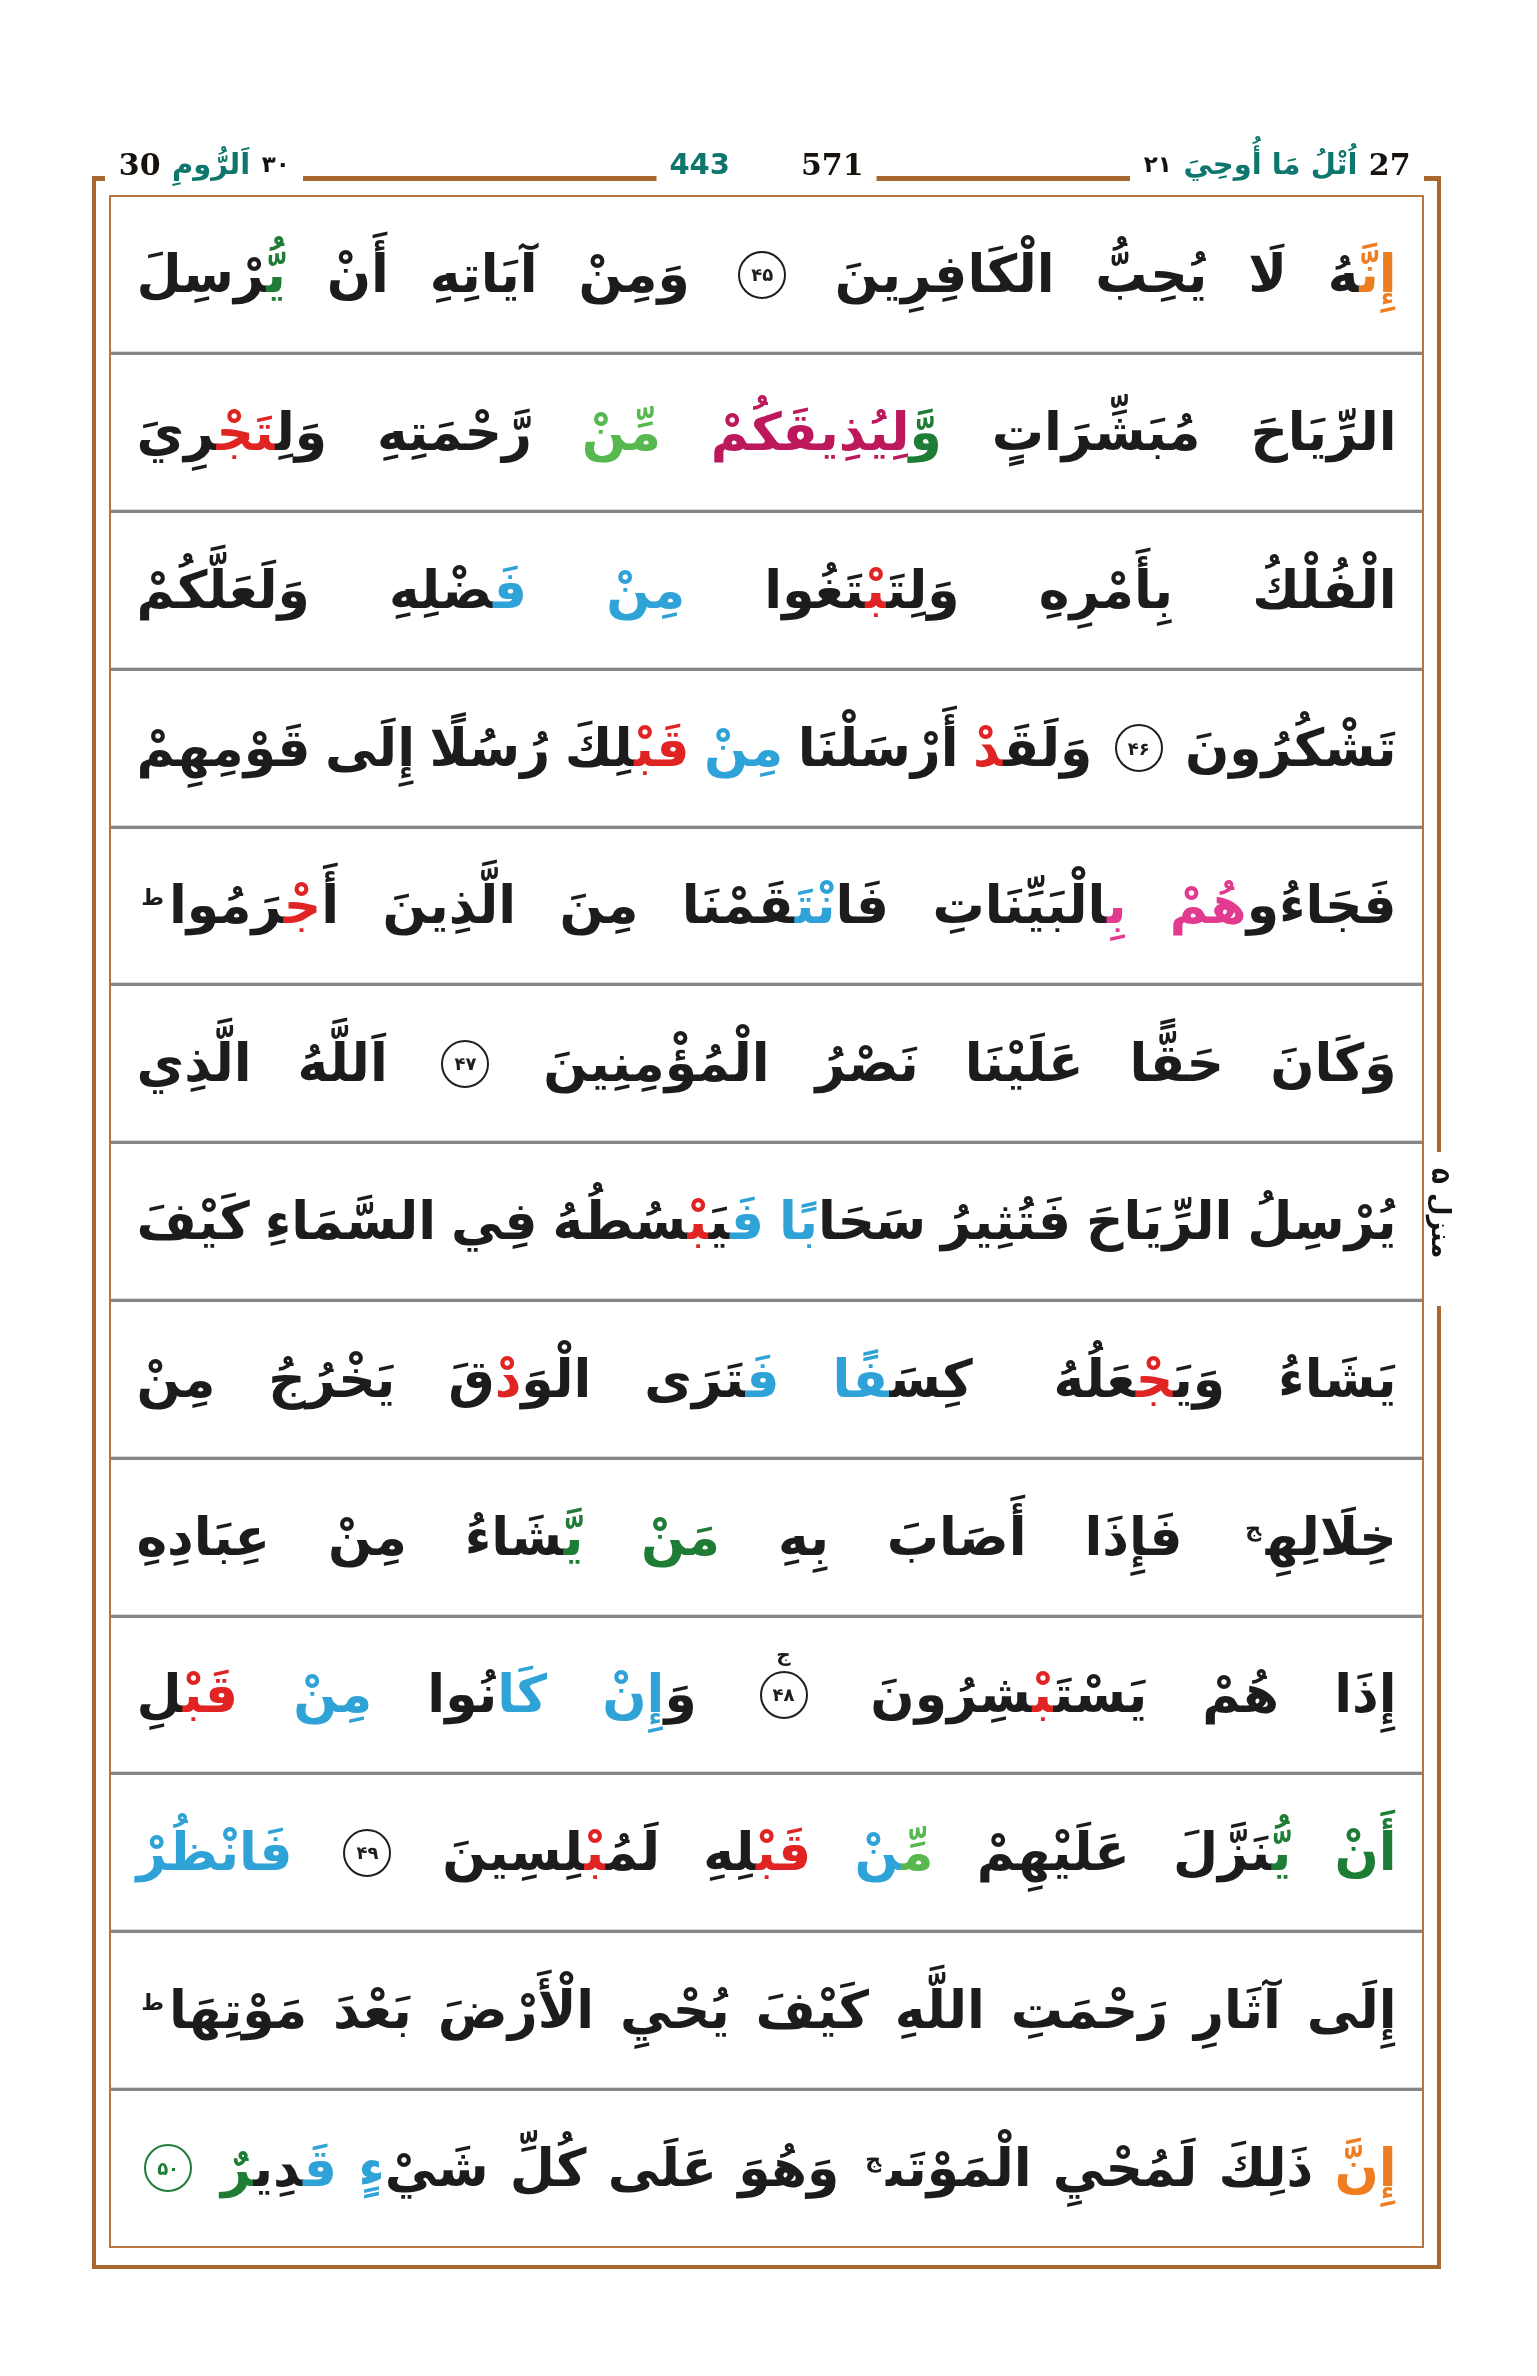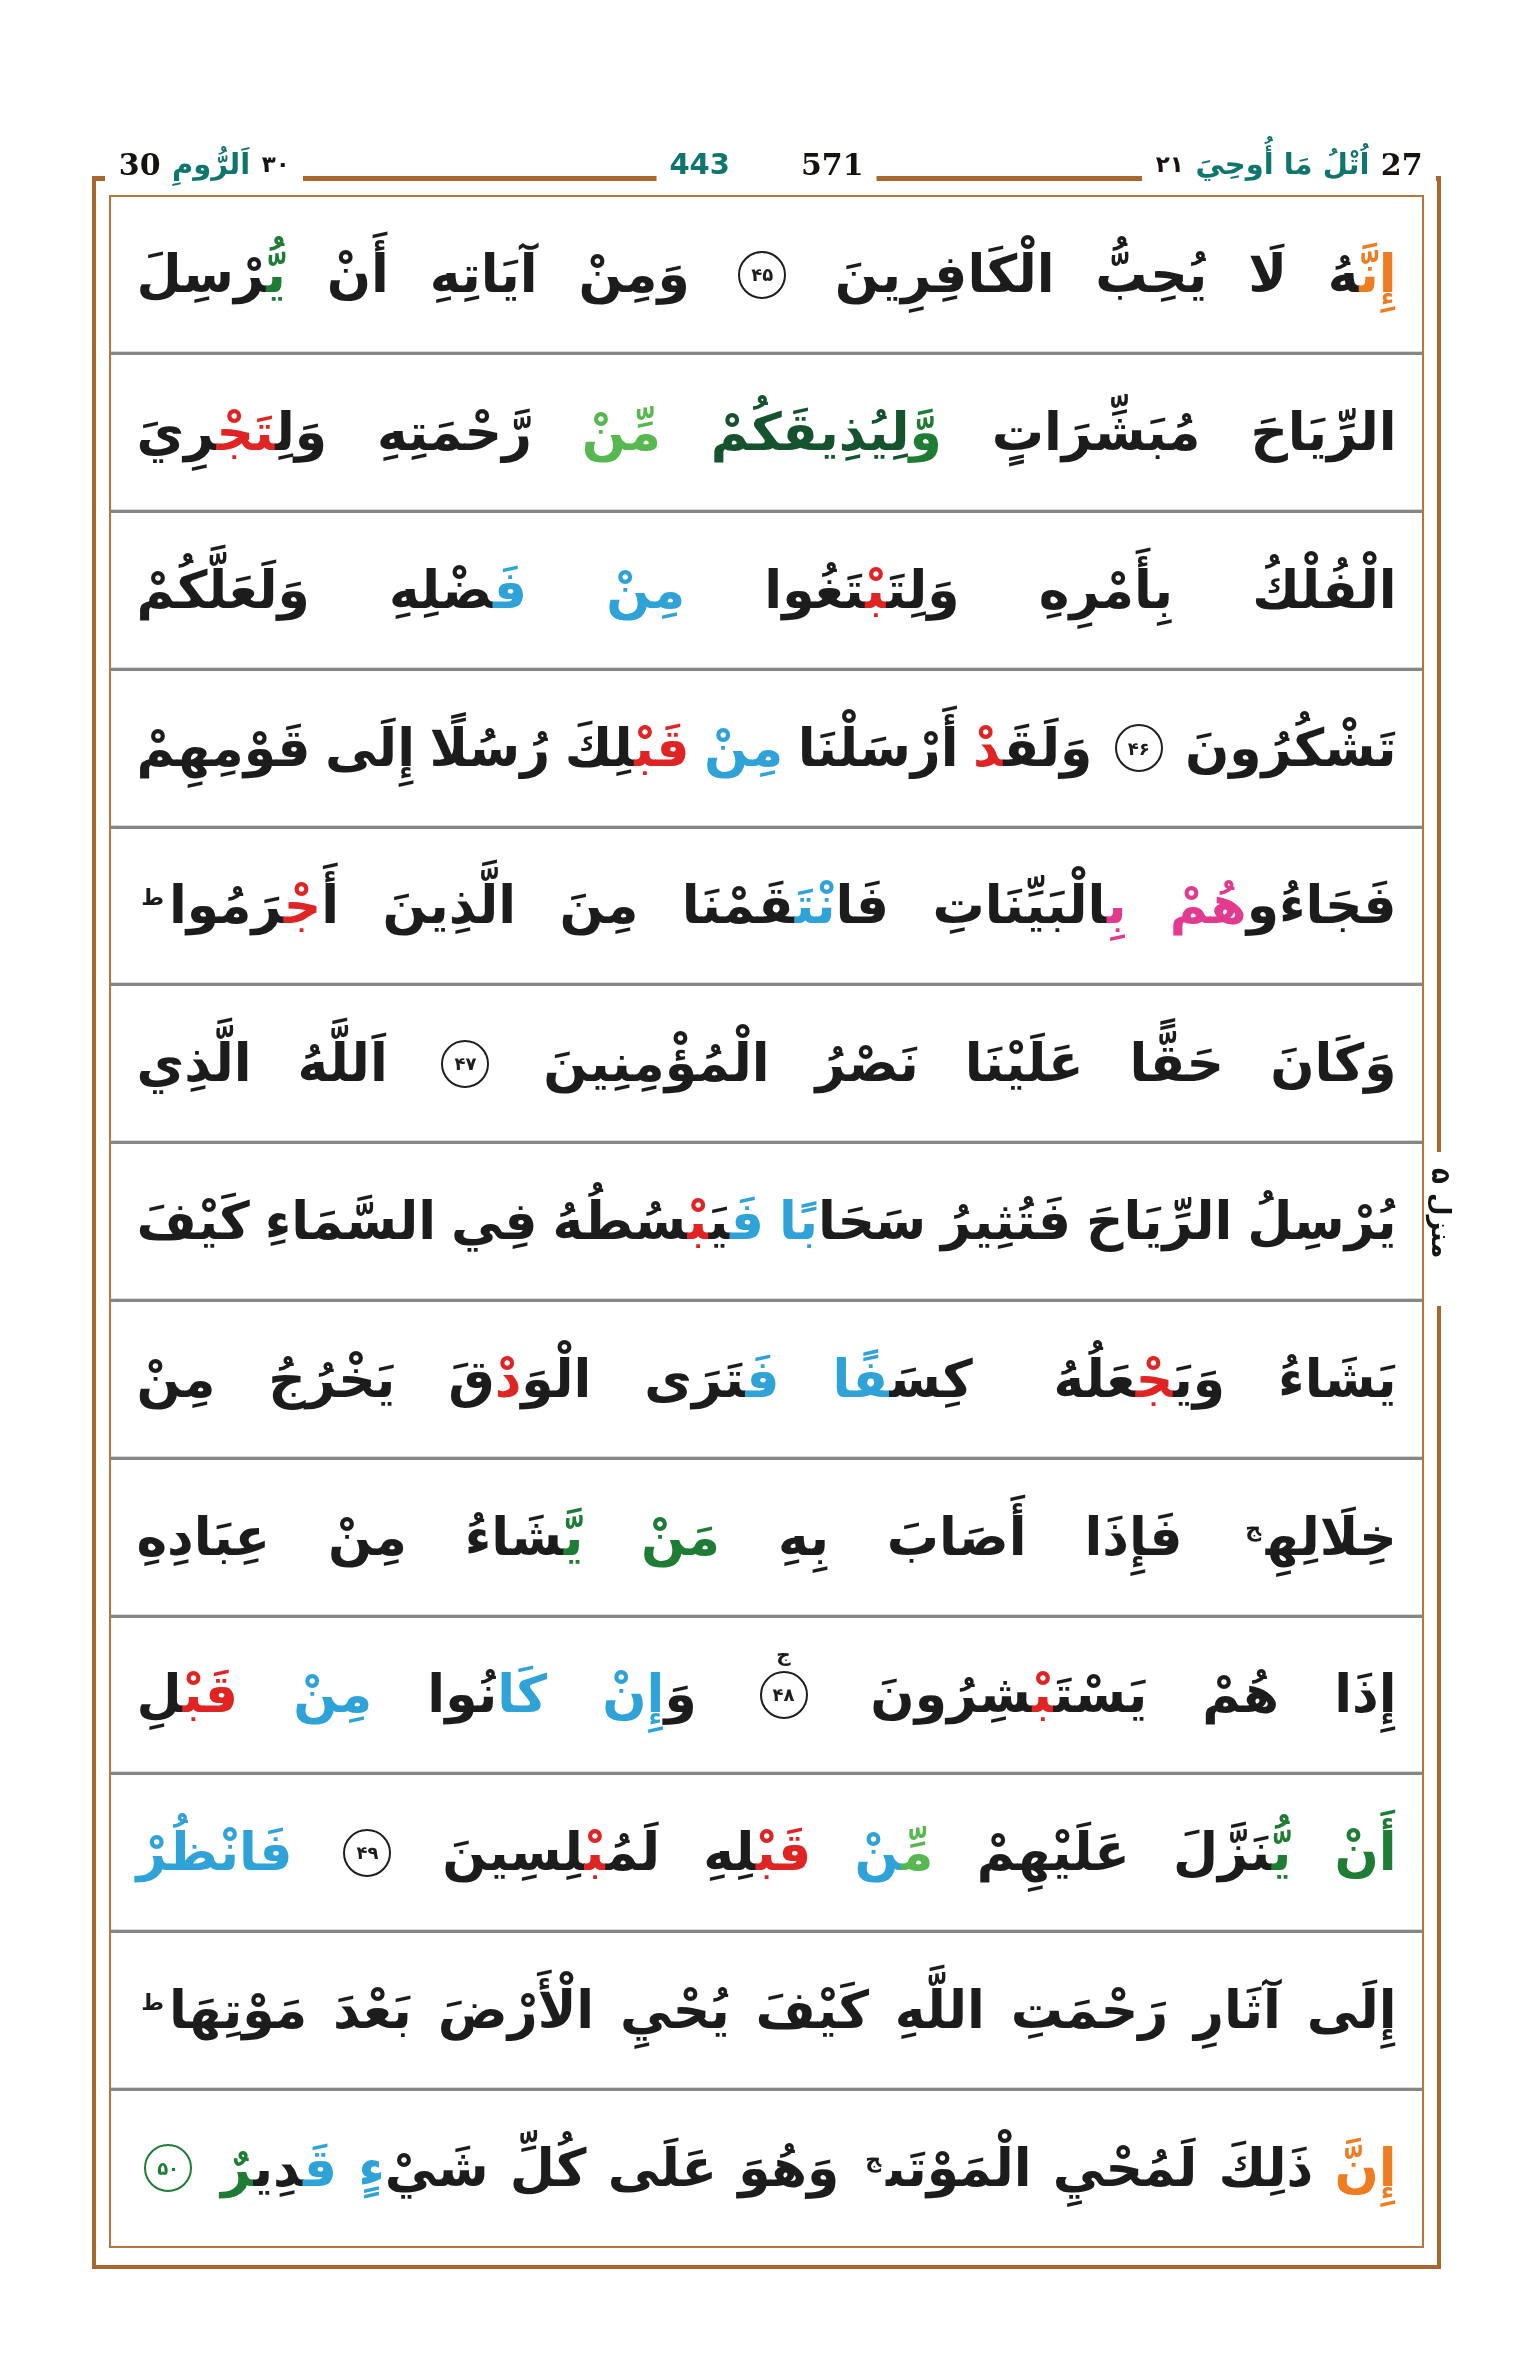--- a/index.html
+++ b/index.html
@@ -6,21 +6,21 @@
   .page{position:relative;width:1537px;height:2377px;background:#ffffff;overflow:hidden;
         font-family:"DejaVu Sans",sans-serif;}
 
   
   .header{position:absolute;left:92px;top:140px;width:1349px;height:48px;}
   .h-line{position:absolute;left:0;right:0;top:36px;height:4.8px;background:#a8672f;}
   .h-group{position:absolute;top:0;height:48px;display:flex;align-items:center;
            background:#ffffff;padding:0 13.4px;z-index:2;gap:11.5px;white-space:nowrap;}
   .h-left{left:13.4px;}
   .h-center{left:50%;transform:translateX(-50%);gap:71px;}
-  .h-right{right:5px;}
+  .h-right{right:17px;}
   .h-latin{font-family:"DejaVu Serif",serif;font-size:30px;color:#17120d;font-weight:600;}
   .h-ar{font-size:29px;font-weight:700;color:#0f766e;}
   .h-ar-num{font-size:23px;font-weight:700;color:#17120d;}
 
   
   .outer-frame{position:absolute;left:92px;top:176px;width:1349px;height:2093px;
                border:4.8px solid #a8672f;box-sizing:border-box;}
   .inner-frame{position:absolute;left:13.4px;top:15.4px;right:13.4px;bottom:17.3px;
                border:2.9px solid #b5763f;box-sizing:border-box;
                display:flex;flex-direction:column;background:#ffffff;}
@@ -84,21 +84,21 @@
             <span class="word"><span style="color: rgb(28, 28, 28);">يُحِبُّ</span></span>
             <span class="word"><span style="color: rgb(28, 28, 28);">الْكَافِرِينَ</span></span>
             <span class="ayah">۴۵</span>
             <span class="word"><span style="color: rgb(28, 28, 28);">وَمِنْ</span></span>
             <span class="word"><span style="color: rgb(28, 28, 28);">آيَاتِهِ</span></span>
             <span class="word"><span style="color: rgb(28, 28, 28);">أَنْ</span></span>
             <span class="word"><span style="color: rgb(30, 124, 53);">يُّ‍</span><span style="color: rgb(28, 28, 28);">‍رْسِلَ</span></span>
           </div><div class="row">
             <span class="word"><span style="color: rgb(28, 28, 28);">الرِّيَاحَ</span></span>
             <span class="word"><span style="color: rgb(28, 28, 28);">مُبَشِّرَاتٍ</span></span>
-            <span class="word"><span style="color: rgb(30, 124, 53);">وَّ</span><span style="color: #14532d; margin-top: 24px;">لِيُذِيقَكُمْ</span></span>
+            <span class="word"><span style="color: rgb(30, 124, 53);">وَّ</span><span style="color: #be185d; margin-top: 24px;">لِيُذِيقَكُمْ</span></span>
             <span class="word"><span style="color: rgb(86, 184, 78);">مِّنْ</span></span>
             <span class="word"><span style="color: rgb(28, 28, 28);">رَّحْمَتِهِ</span></span>
             <span class="word"><span style="color: rgb(28, 28, 28);">وَلِ‍</span><span style="color: rgb(224, 36, 36);">‍تَجْ‍</span><span style="color: rgb(28, 28, 28);">‍رِيَ</span></span>
           </div><div class="row">
             <span class="word"><span style="color: rgb(28, 28, 28);">الْفُلْكُ</span></span>
             <span class="word"><span style="color: rgb(28, 28, 28);">بِأَمْرِهِ</span></span>
             <span class="word"><span style="color: rgb(28, 28, 28);">وَلِتَ‍</span><span style="color: rgb(224, 36, 36);">‍بْ‍</span><span style="color: rgb(28, 28, 28);">‍تَغُوا</span></span>
             <span class="word"><span style="color: rgb(47, 163, 216);">مِنْ</span></span>
             <span class="word"><span style="color: rgb(47, 163, 216);">فَ‍</span><span style="color: rgb(28, 28, 28);">‍ضْلِهِ</span></span>
             <span class="word"><span style="color: rgb(28, 28, 28);">وَلَعَلَّكُمْ</span></span>

